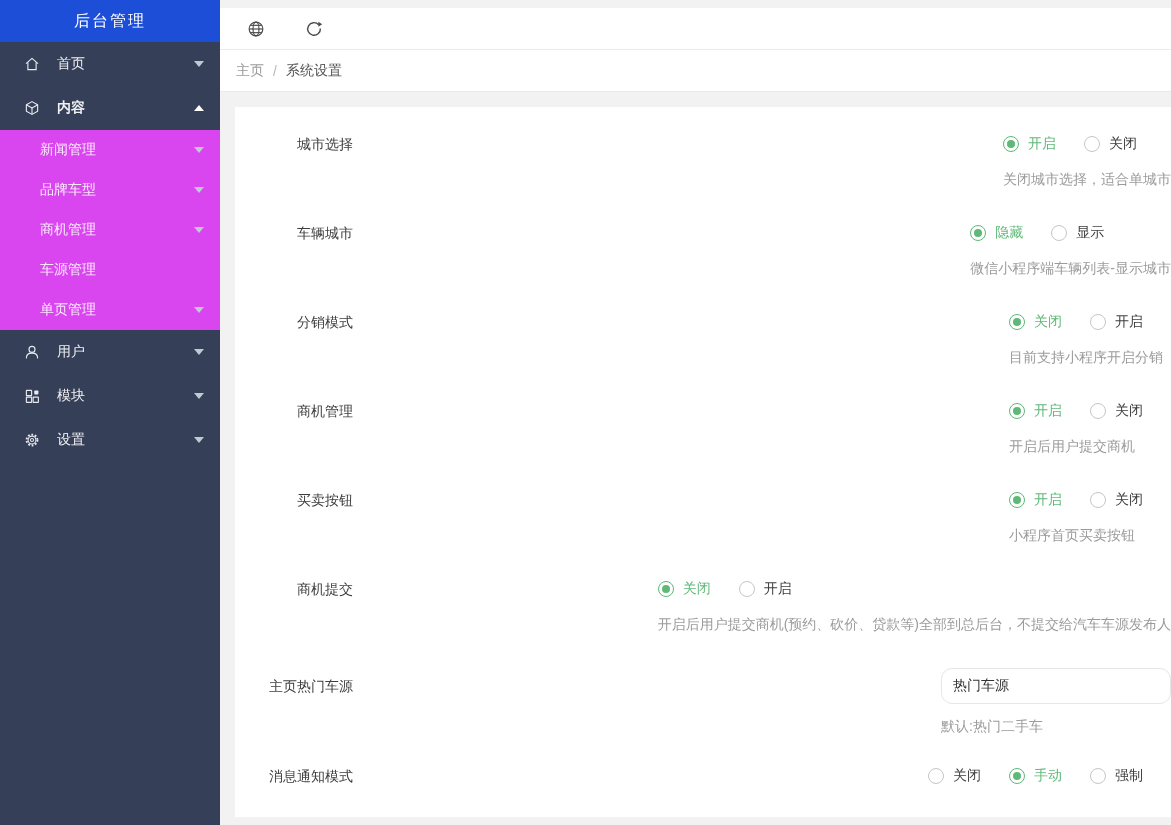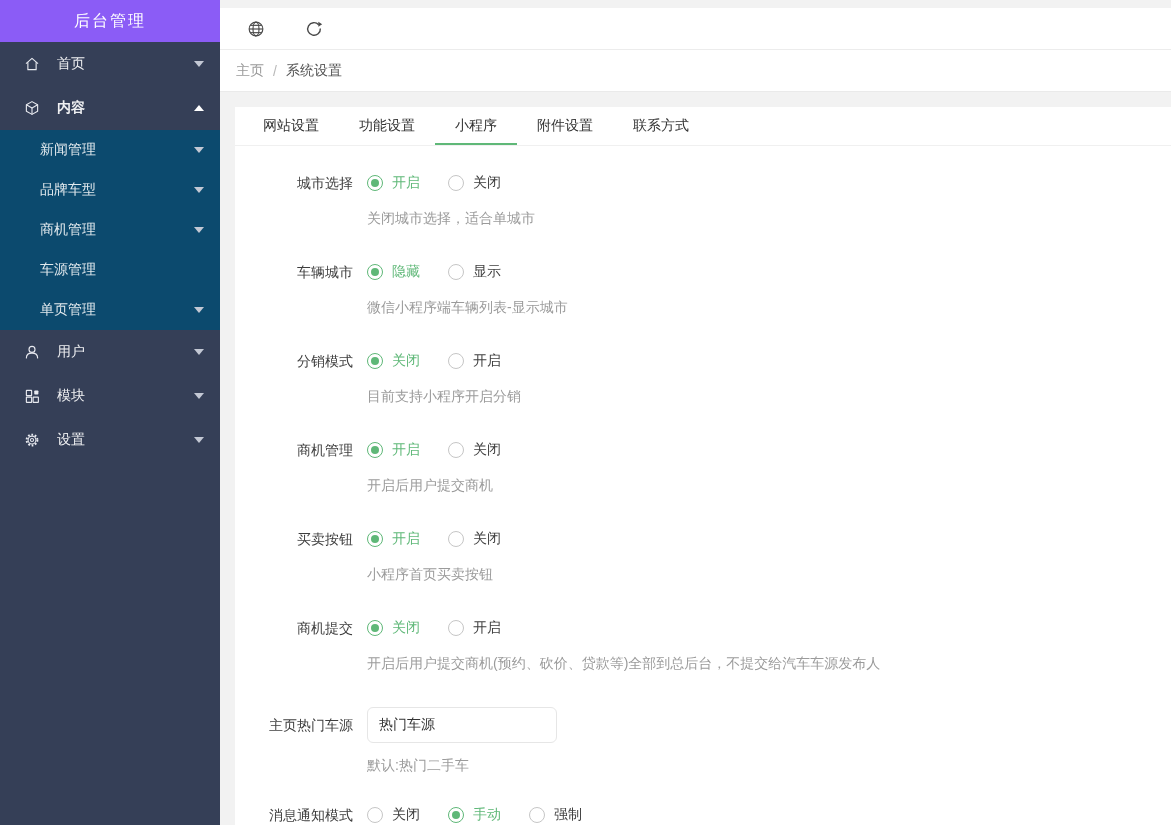--- a/index.html
+++ b/index.html
@@ -2,29 +2,29 @@
 <html><head>
 <meta charset="utf-8">
 <style>
   * { margin:0; padding:0; box-sizing:border-box; }
   html,body { width:1171px; height:825px; overflow:hidden; background:#F2F2F2;
               font-family:"Liberation Sans","DejaVu Sans",sans-serif; }
 
   
   .sidebar { position:absolute; left:0; top:0; width:220px; height:825px;
              background:#353F57; }
-  .logo { height:42px; background:#8b5cf6; color:#fff; font-size:16px;
+  .logo { height:42px; background:#1d4ed8; color:#fff; font-size:16px;
           letter-spacing:2px; text-align:center; line-height:42px; }
   .menu-item { height:44px; display:flex; align-items:center; padding:0 16px 0 23px;
                cursor:pointer; color:rgba(255,255,255,.92); font-size:14px; }
   .menu-item .mi-icon { width:18px; height:18px; margin-right:16px; display:inline-flex; }
   .menu-item .mi-icon svg { width:18px; height:18px; }
   .menu-item .mi-label { flex:1; }
   .menu-item.active .mi-label { font-weight:bold; }
-  .submenu { background:#0c4a6e; }
+  .submenu { background:#d946ef; }
   .submenu-item { height:40px; display:flex; align-items:center; padding:0 16px 0 40px;
                   cursor:pointer; color:rgba(255,255,255,.88); font-size:14px; }
   .submenu-item .mi-label { flex:1; }
   .chev-down { width:0; height:0; border-left:5px solid transparent;
                border-right:5px solid transparent; border-top:6px solid #c3c8d4; }
   .chev-up { width:0; height:0; border-left:5px solid transparent;
              border-right:5px solid transparent; border-bottom:6px solid #ffffff; }
 
   
   .main { position:absolute; left:220px; top:8px; width:951px; height:825px; }
@@ -42,37 +42,37 @@
   .panel { background:#fff; min-height:710px; }
 
   
   .tabs { display:flex; padding-left:8px; border-bottom:1px solid #f0f0f0; height:39px; }
   .tab { padding:0 20px; line-height:37px; font-size:14px; color:#333; cursor:pointer;
          border-bottom:2px solid transparent; white-space:nowrap; }
   .tab.active { border-bottom-color:#5FB878; }
 
   
   .form { padding-top:27px; }
-  .form-item { display:flex; margin-bottom:34px; }
+  .form-item { display:flex; margin-bottom:34px;justify-content:space-between; }
   .form-label { width:132px; min-width:132px; text-align:right; padding-right:14px;
                 font-size:14px; color:#3e3e3e; line-height:20px; }
   .control-row { display:flex; align-items:center; height:20px; }
   .opt { display:flex; align-items:center; margin-right:28px; cursor:pointer; }
   .radio { width:16px; height:16px; border:1px solid #c6c6c6; border-radius:50%;
            position:relative; background:#fff; }
   .radio.checked { border-color:#5FB878; }
   .radio.checked::after { content:""; position:absolute; left:3px; top:3px; right:3px;
                           bottom:3px; border-radius:50%; background:#5FB878; }
   .opt-label { margin-left:9px; font-size:14px; color:#3e3e3e; }
   .opt-label.checked { color:#5FB878; }
   .hint { margin-top:15px; font-size:14px; color:#9b9b9b; line-height:20px; }
 
   .input-item { margin-bottom:30px; }
   .input-item .form-label { line-height:36px; }
-  .text-input { width:190px; height:36px; border:1px solid #e6e6e6; border-radius:6px;
+  .text-input { width:230px; height:36px; border:1px solid #e6e6e6; border-radius:11px;
                 padding:0 11px; font-size:14px; color:#333; outline:none;
                 font-family:"Liberation Sans","DejaVu Sans",sans-serif; }
   .input-item .hint { margin-top:12px; }
 </style>
 </head>
 <body>
 
 <aside class="sidebar">
   <div class="logo">后台管理</div>
 
@@ -182,27 +182,20 @@
 
   <div class="breadcrumb-bar">
     <a class="bc-home">主页</a>
     <span class="bc-sep">/</span>
     <span class="bc-cur">系统设置</span>
   </div>
 
   <div class="content">
     <div class="panel">
 
-      <div class="tabs">
-        <div class="tab">网站设置</div>
-        <div class="tab">功能设置</div>
-        <div class="tab active">小程序</div>
-        <div class="tab">附件设置</div>
-        <div class="tab">联系方式</div>
-      </div>
 
       <div class="form">
 
         <div class="form-item">
           <div class="form-label">城市选择</div>
           <div class="form-field">
             <div class="control-row">
               <label class="opt">
                 <span class="radio checked"></span>
                 <span class="opt-label checked">开启</span>

